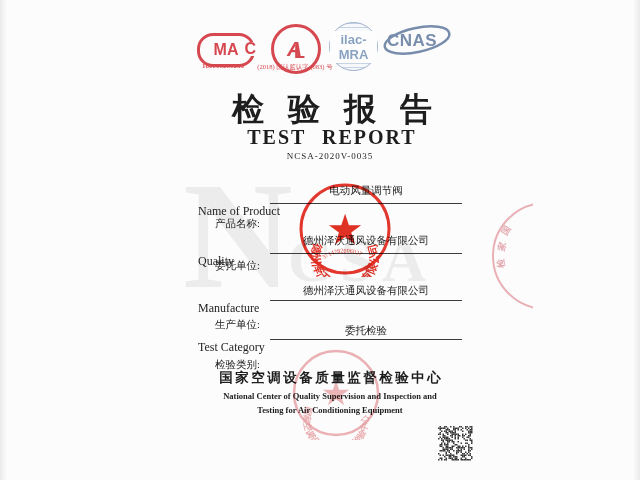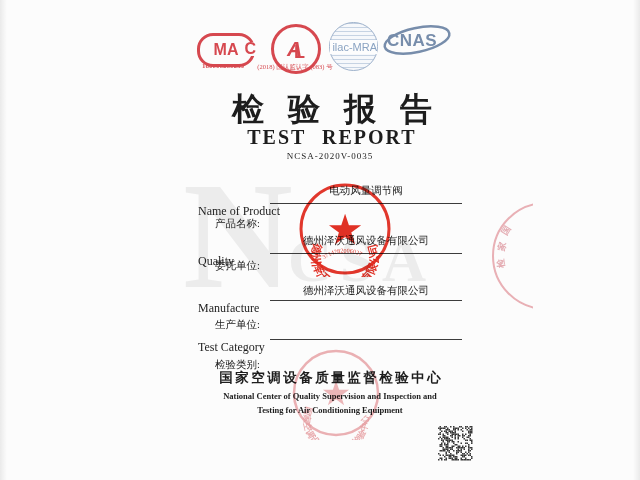--- a/index.html
+++ b/index.html
@@ -21,21 +21,21 @@
             font-family:"Liberation Sans",sans-serif;background:#fcfcfc;line-height:14px;}
   .cma-number{left:188px;top:62px;width:70px;text-align:center;color:#d6484f;font-size:7px;font-weight:bold;}
   .cal-box{left:271px;top:24px;width:44px;height:44px;border:3.5px solid #d6484f;border-radius:50%;
            display:flex;align-items:center;justify-content:center;}
   .cal-a{color:#d6484f;font-weight:bold;font-size:21px;font-family:"Liberation Sans",sans-serif;font-style:italic;}
   .cal-l{color:#d6484f;font-weight:bold;font-size:18px;font-family:"Liberation Sans",sans-serif;margin:7px 0 0 -8px;}
   .cal-number{left:248px;top:63px;width:94px;text-align:center;color:#d6484f;font-size:6.5px;white-space:nowrap;}
   .ilac-circle{left:329px;top:22px;width:47px;height:47px;border-radius:50%;border:1.5px solid #9db1cb;
       background:repeating-linear-gradient(180deg,#c6d3e3 0px,#c6d3e3 1px,#f6f8fb 1px,#f6f8fb 4px);
       display:flex;align-items:center;justify-content:center;}
-  .ilac-band{background:#fdfdfd;width:100%;text-align:right;font-size:11px;font-weight:normal;color:#8aa3c2;
+  .ilac-band{background:#fdfdfd;width:100%;text-align:center;font-size:13px;font-weight:bold;color:#8aa3c2;
       font-family:"Liberation Sans",sans-serif;padding:1px 0;}
   .cnas-box{left:381px;top:23px;width:72px;height:36px;}
   .cnas-text{position:absolute;left:6px;top:8px;font-size:17px;font-weight:bold;color:#778dab;
       font-family:"Liberation Sans",sans-serif;letter-spacing:.5px;}
   .cnas-info{left:458px;top:20px;font-size:7.5px;font-weight:bold;color:#3a3a3a;line-height:11px;
       font-family:"Liberation Sans",sans-serif;}
   
   .title-zh{left:0;right:0;top:88px;text-align:center;font-size:32px;font-weight:bold;letter-spacing:24px;
       text-indent:24px;transform:translateX(12px);}
   .title-en{left:0;right:0;top:126px;text-align:center;font-size:20px;font-weight:bold;letter-spacing:2px;
@@ -107,20 +107,21 @@
   <div class="abs f-val z2" style="top:234px">德州泽沃通风设备有限公司</div>
   <div class="abs f-line z2" style="top:253px"></div>
   <div class="abs f-en z2" style="top:254px">Quality</div>
 
   <div class="abs f-zh z2" style="top:286px">生产单位:</div>
   <div class="abs f-val z2" style="top:284px">德州泽沃通风设备有限公司</div>
   <div class="abs f-line z2" style="top:300px"></div>
   <div class="abs f-en z2" style="top:301px">Manufacture</div>
 
   <div class="abs f-zh z2" style="top:326px">检验类别:</div>
+  <div class="abs f-val z2" style="top:324px">委托检验</div>
   <div class="abs f-line z2" style="top:339px"></div>
   <div class="abs f-en z2" style="top:340px">Test Category</div>
 
   <div class="abs foot-zh">国家空调设备质量监督检验中心</div>
   <div class="abs foot-en foot-en1">National Center of Quality Supervision and Inspection and</div>
   <div class="abs foot-en foot-en2">Testing for Air Conditioning Equipment</div>
 
   <svg class="abs stamp" style="left:297px;top:181px" width="96" height="96" viewBox="0 0 96 96">
     <defs>
       <path id="arcTop" d="M 18.1 61.9 A 33 33 0 1 0 77.9 61.9" fill="none"></path>

